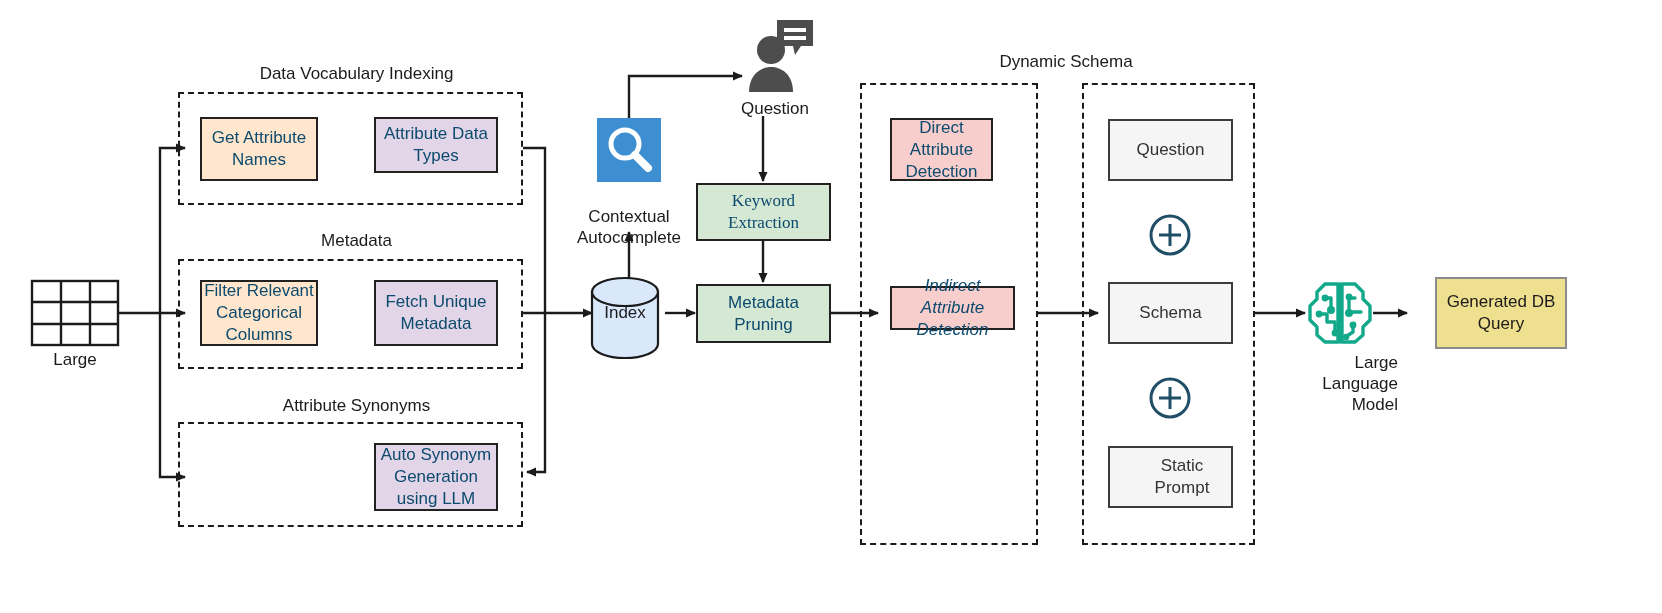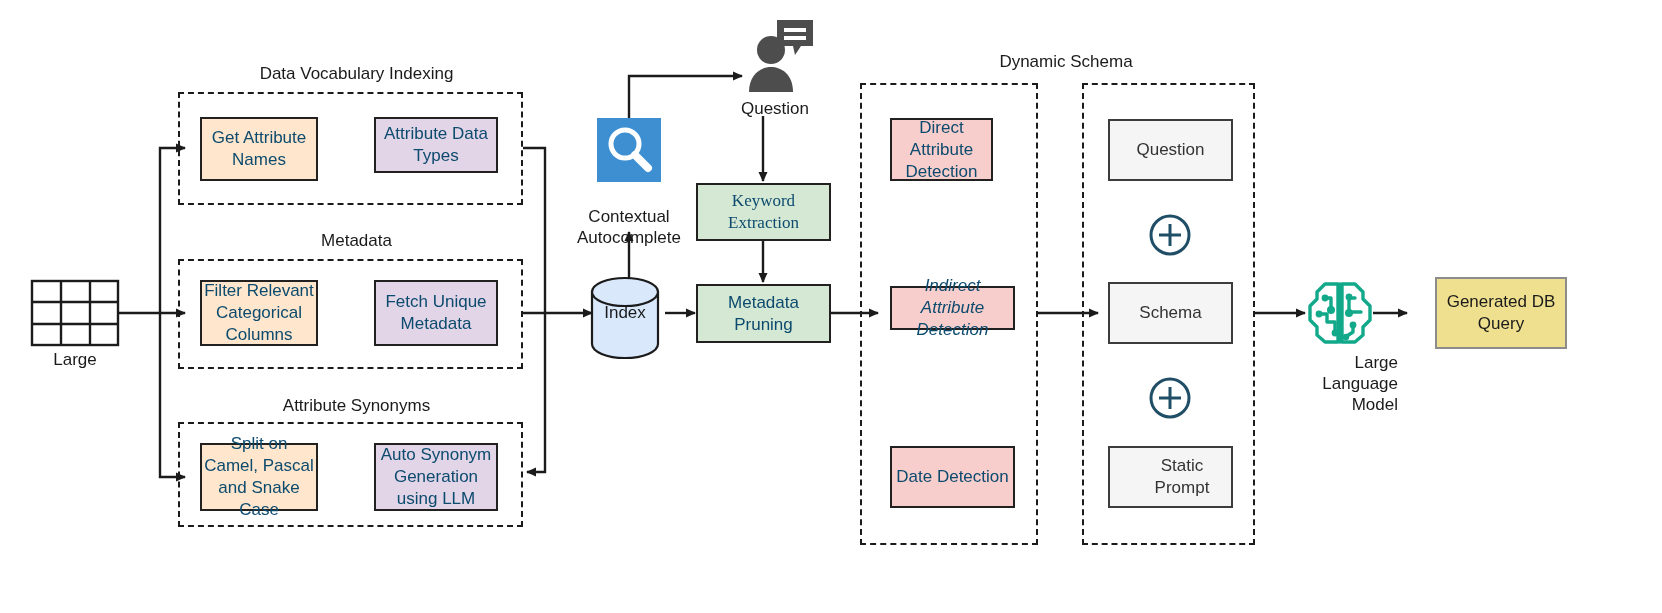--- a/index.html
+++ b/index.html
@@ -92,21 +92,20 @@
   <div class="dashgroup" style="left:860px;top:83px;width:178px;height:462px;"></div>
   <div class="dashgroup" style="left:1082px;top:83px;width:173px;height:462px;"></div>
   <div class="grouplabel" style="left:965px;top:52px;width:190px;">Dynamic Schema</div>
 
   <div class="node n-orange" style="left:200px;top:117px;width:118px;height:64px;">Get Attribute Names</div>
   <div class="node n-purple" style="left:374px;top:117px;width:124px;height:56px;text-align:center;">Attribute Data Types</div>
 
   <div class="node n-orange" style="left:200px;top:280px;width:118px;height:66px;">Filter Relevant Categorical Columns</div>
   <div class="node n-purple" style="left:374px;top:280px;width:124px;height:66px;">Fetch Unique Metadata</div>
 
-  <div class="node n-orange" style="left:200px;top:443px;width:118px;height:68px;">Split on Camel, Pascal and Snake Case</div>
   <div class="node n-purple" style="left:374px;top:443px;width:124px;height:68px;">Auto Synonym Generation using LLM</div>
 
   <div class="icon-wrap" style="left:597px;top:118px;width:64px;height:64px;">
     <svg viewBox="0 0 64 64" width="64" height="64">
       <rect x="0" y="0" width="64" height="64" fill="#3d8fd1"></rect>
       <circle cx="28" cy="26" r="14" fill="none" stroke="#ffffff" stroke-width="5"></circle>
       <line x1="38" y1="37" x2="51" y2="50" stroke="#ffffff" stroke-width="8" stroke-linecap="round"></line>
     </svg>
   </div>
   <div class="caption" style="left:556px;top:186px;width:146px;margin-top:20px;">Contextual
@@ -123,21 +122,20 @@
       <rect x="47" y="18" width="22" height="4" fill="#ffffff"></rect>
     </svg>
   </div>
   <div class="caption" style="left:712px;top:98px;width:126px;">Question</div>
 
   <div class="node n-green" style="left:696px;top:183px;width:135px;height:58px;font-family:Liberation Serif, serif;">Keyword Extraction</div>
   <div class="node n-green" style="left:696px;top:284px;width:135px;height:59px;">Metadata Pruning</div>
 
   <div class="node n-red" style="left:890px;top:118px;width:103px;height:63px;">Direct Attribute Detection</div>
   <div class="node n-red" style="left:890px;top:286px;width:125px;height:44px;font-style:italic;">Indirect Attribute Detection</div>
-  <div class="node n-red" style="left:890px;top:446px;width:125px;height:62px;">Date Detection</div>
 
   <div class="node n-gray" style="left:1108px;top:119px;width:125px;height:62px;">Question</div>
   <div class="plus" style="left:1148px;top:213px;">
     <svg viewBox="0 0 44 44" width="44" height="44">
       <circle cx="22" cy="22" r="19" fill="none" stroke="#1f4e66" stroke-width="3"></circle>
       <line x1="11" y1="22" x2="33" y2="22" stroke="#1f4e66" stroke-width="3"></line>
       <line x1="22" y1="11" x2="22" y2="33" stroke="#1f4e66" stroke-width="3"></line>
     </svg>
   </div>
   <div class="node n-gray" style="left:1108px;top:282px;width:125px;height:62px;">Schema</div>

